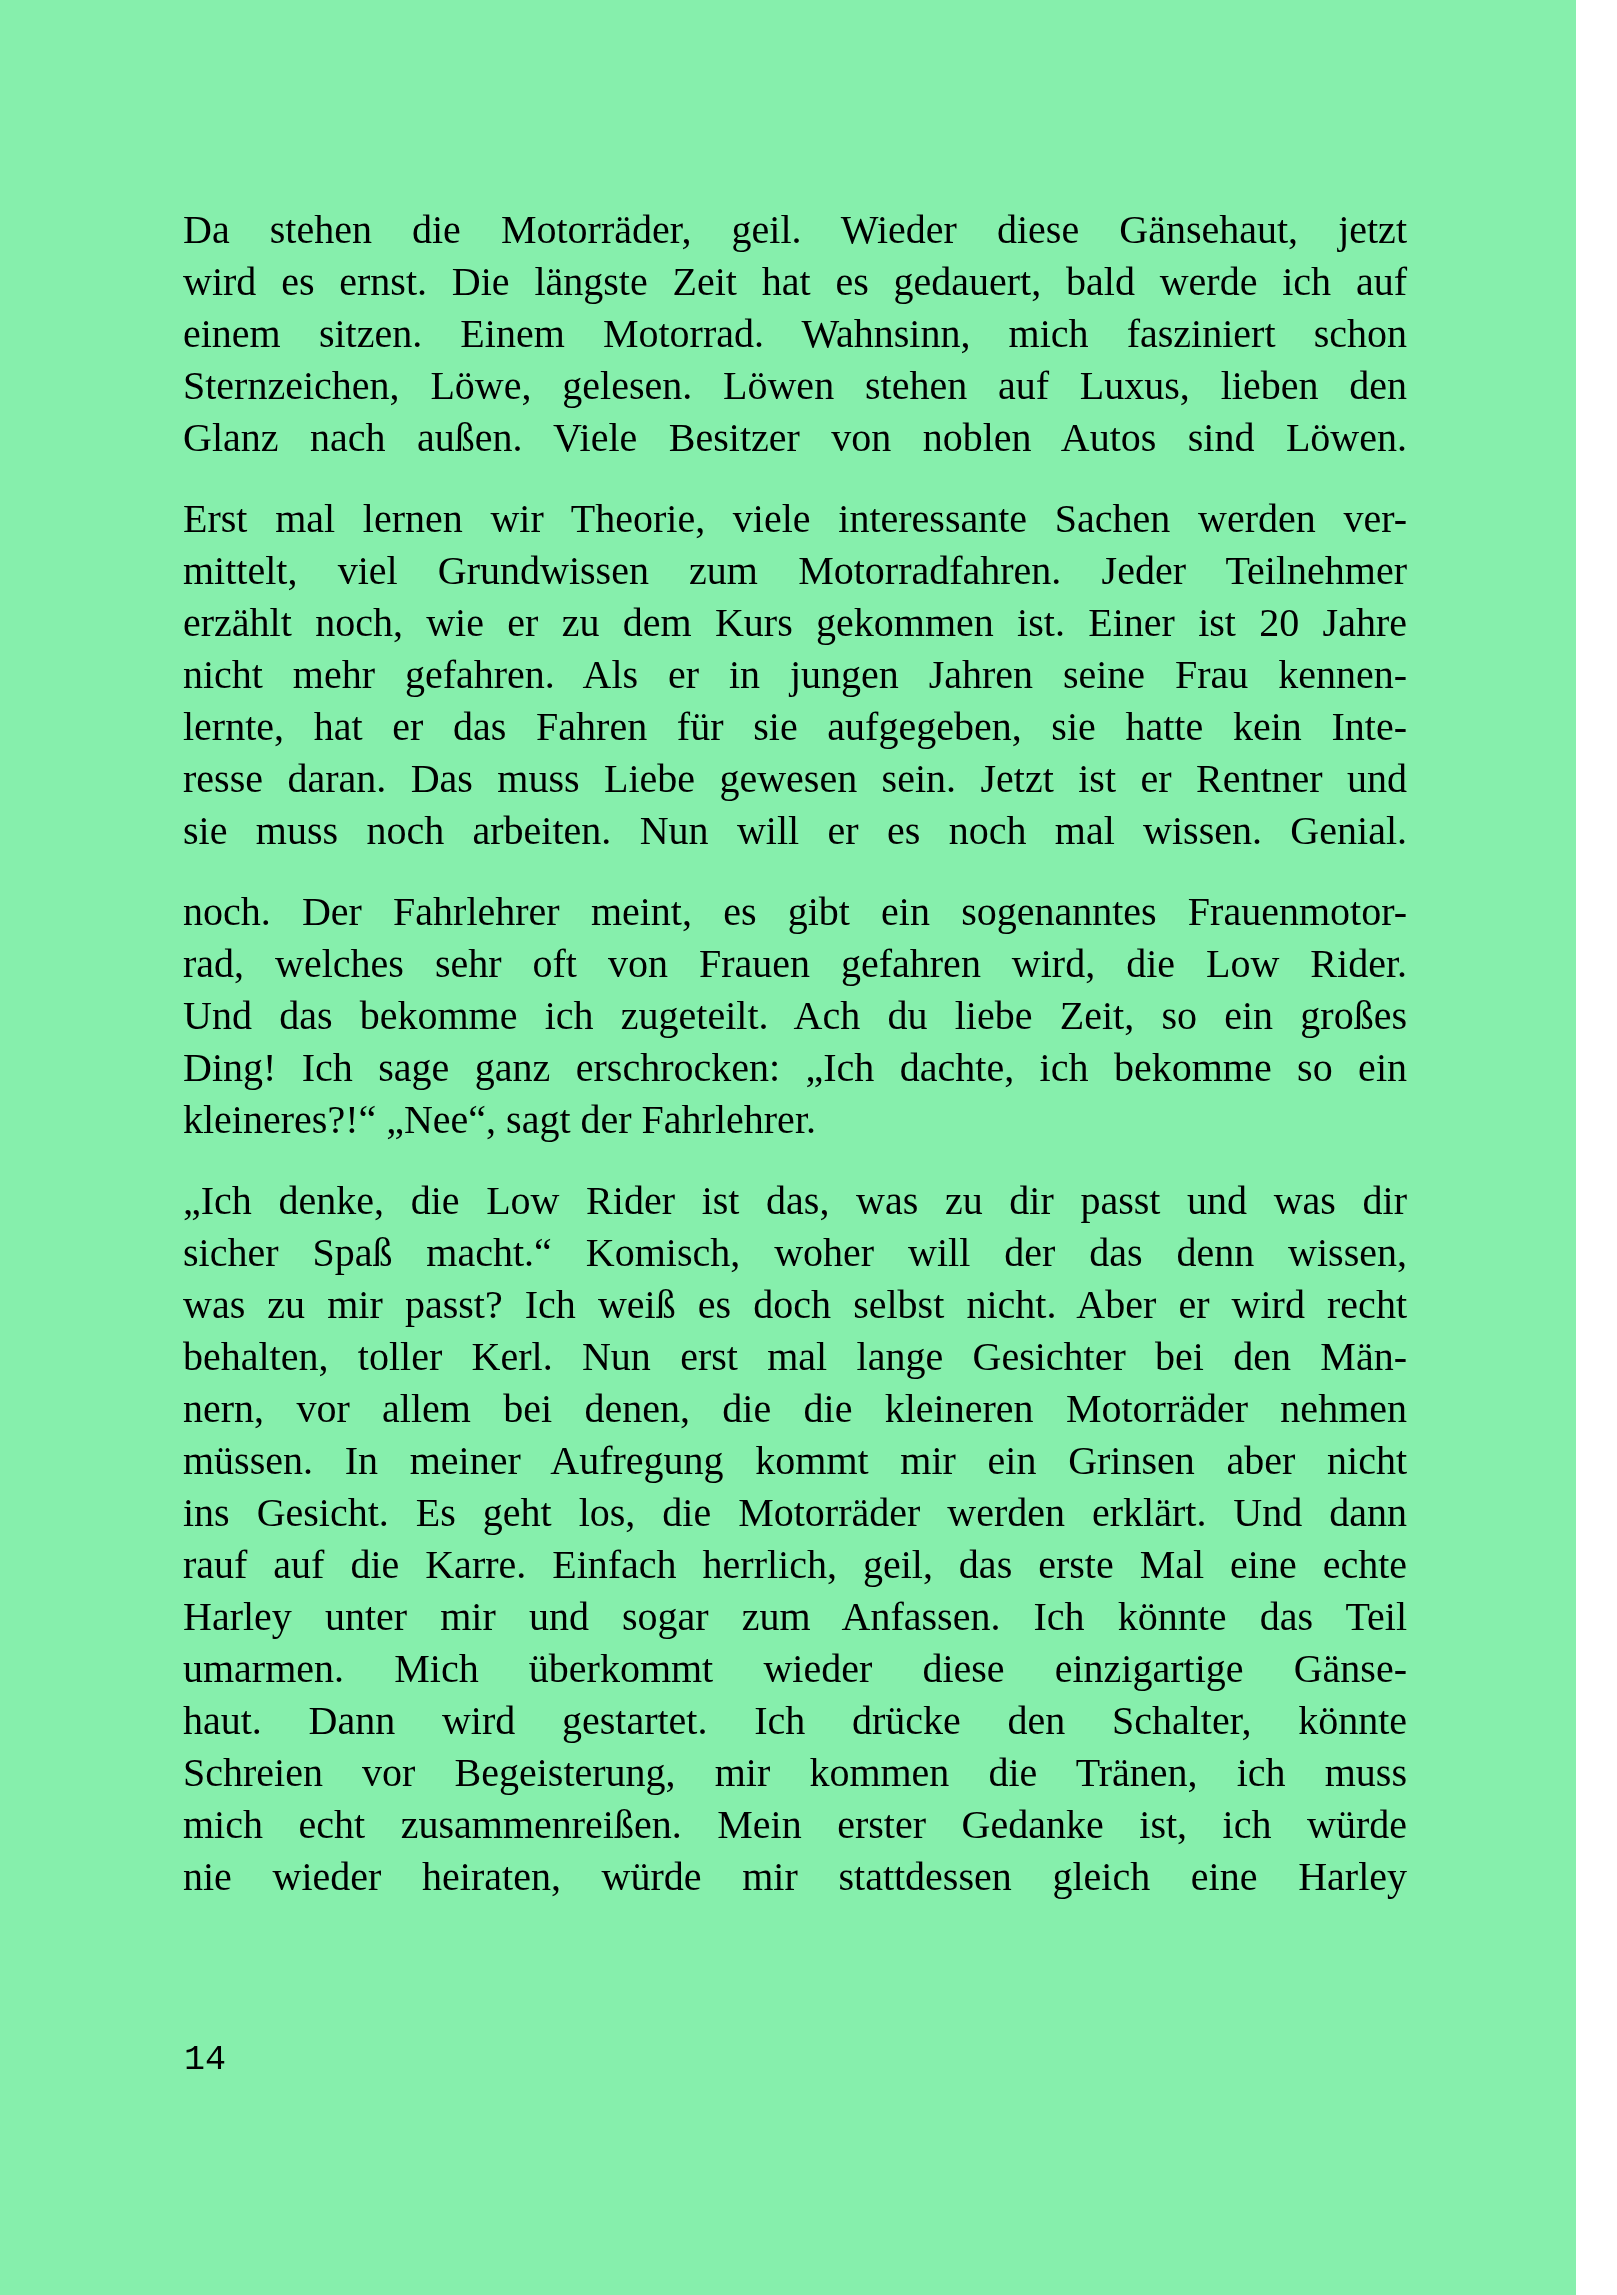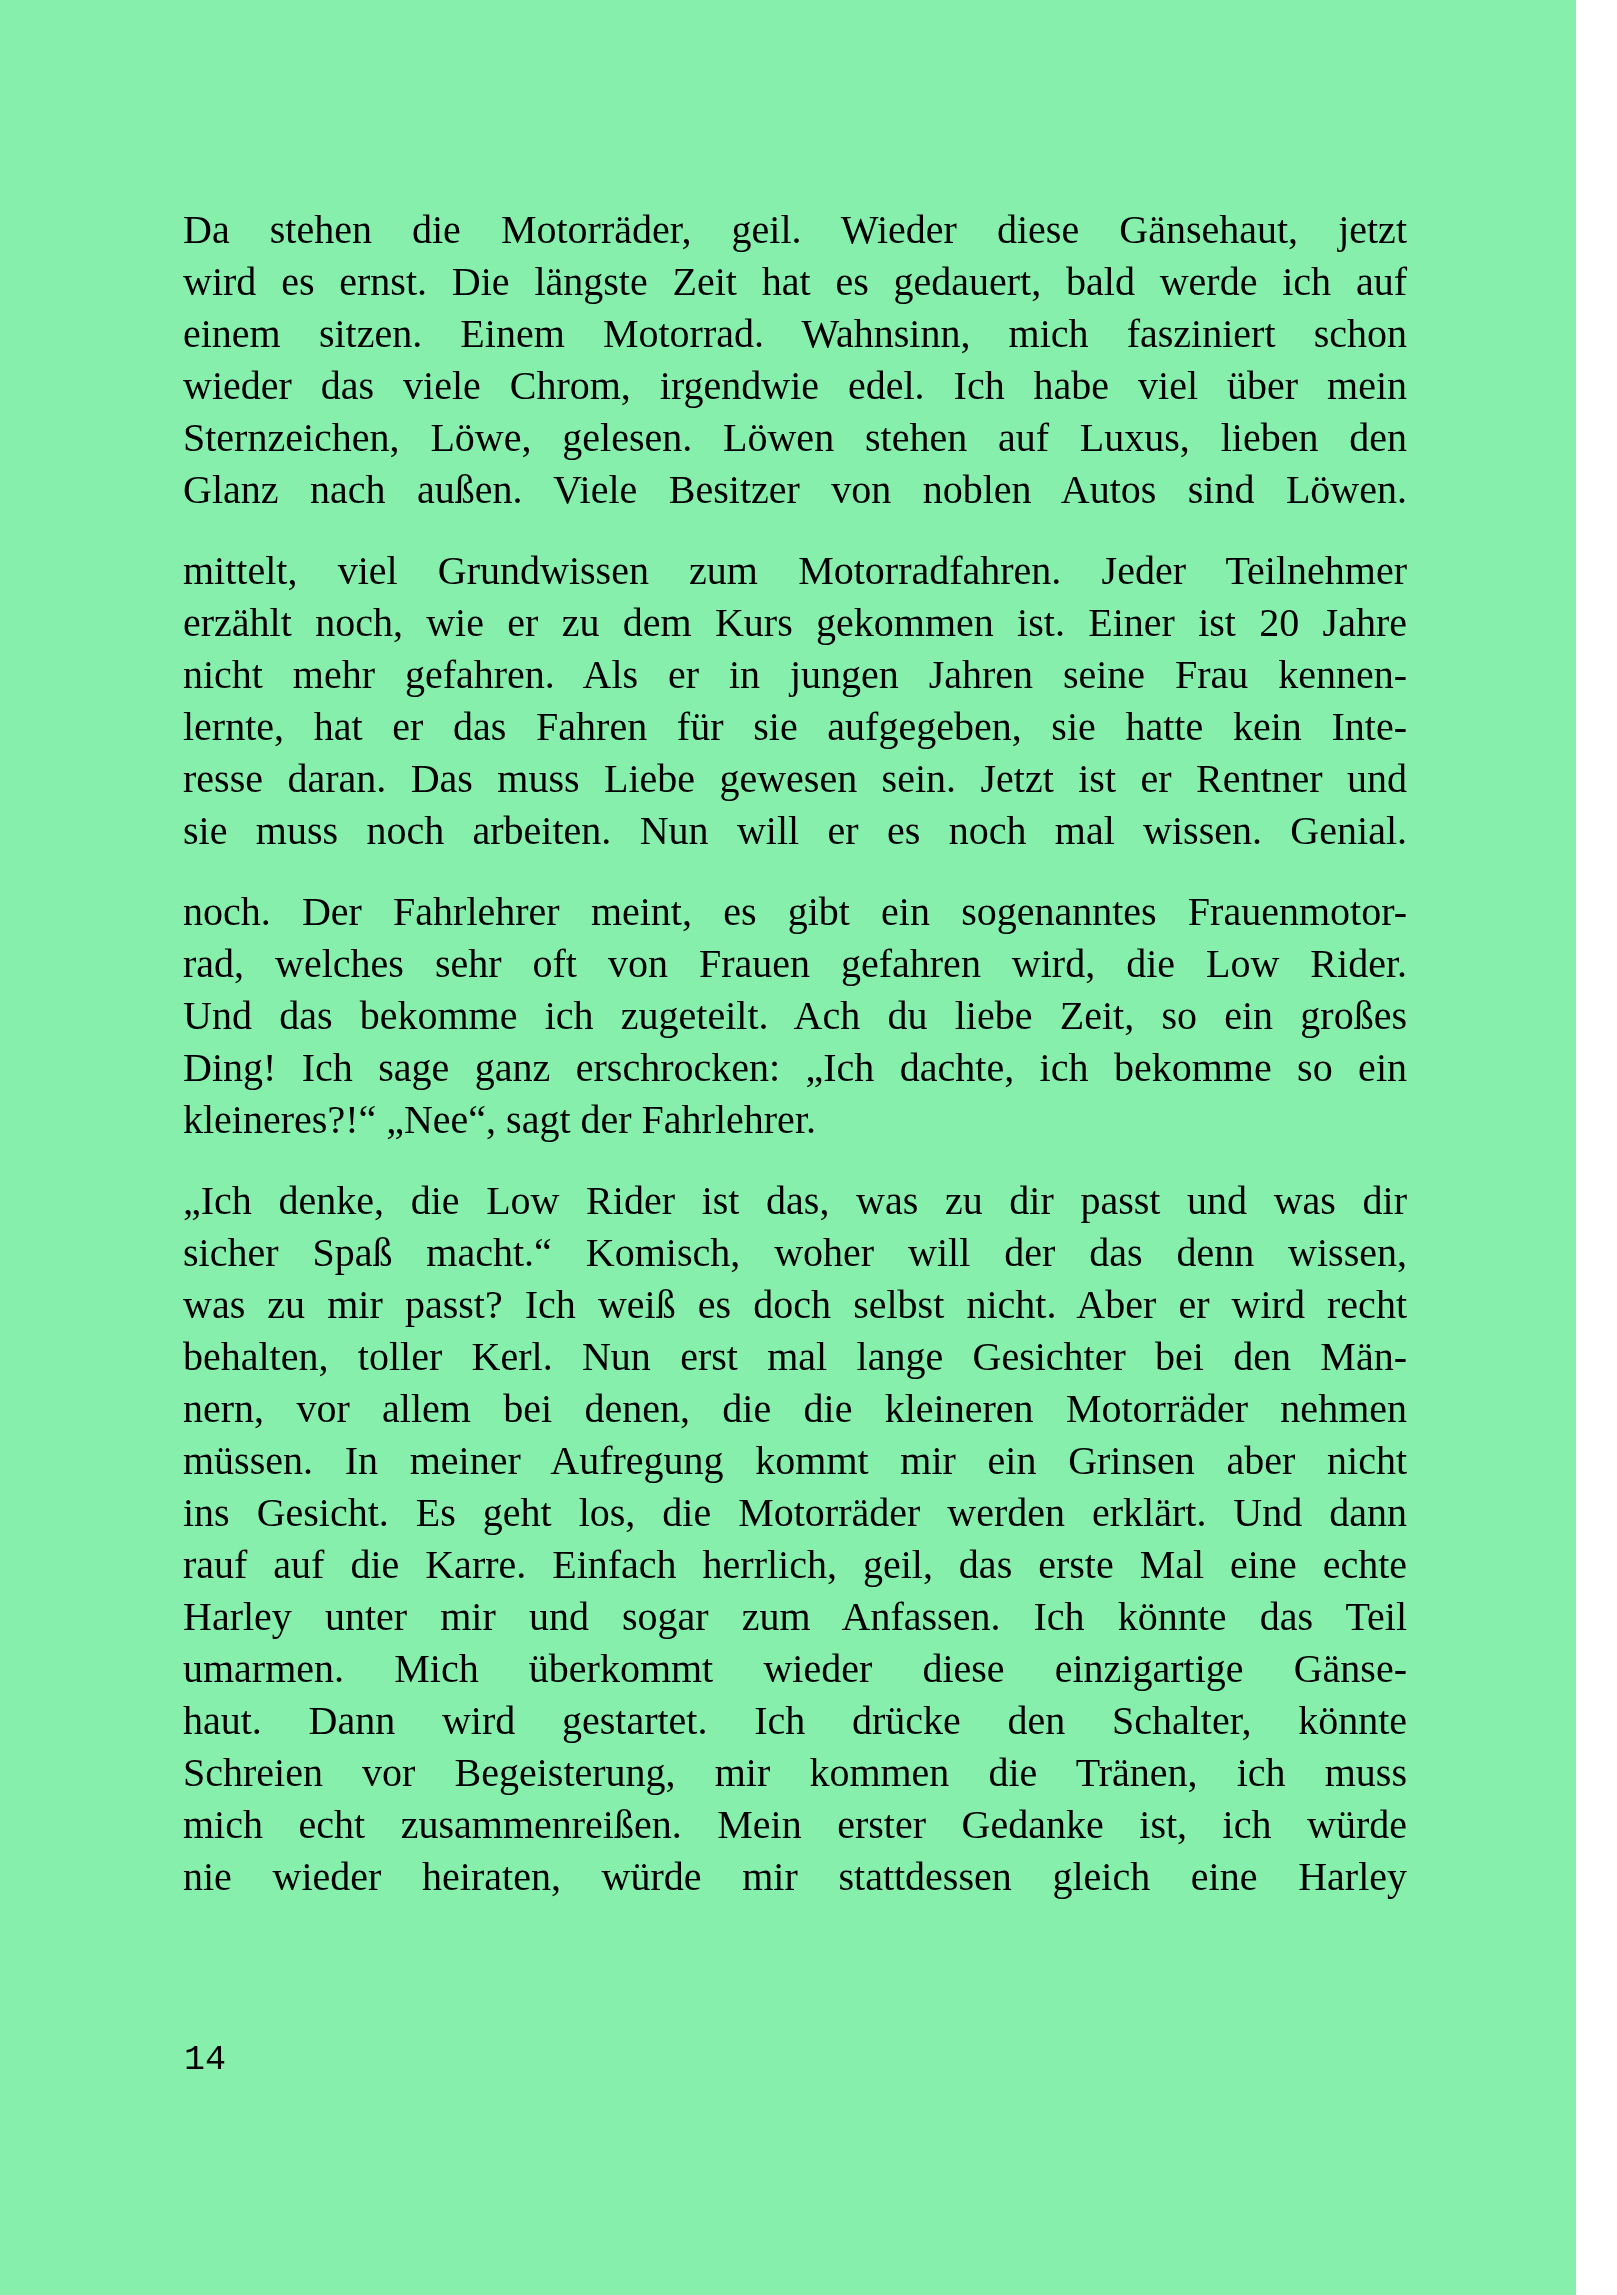--- a/index.html
+++ b/index.html
@@ -50,25 +50,25 @@
 </style>
 </head>
 <body>
 
 <div class="book-page">
   <div class="text-block" id="text-block">
       <div class="paragraph">
         <div class="line">Da stehen die Motorräder, geil. Wieder diese Gänsehaut, jetzt</div>
         <div class="line">wird es ernst. Die längste Zeit hat es gedauert, bald werde ich auf</div>
         <div class="line">einem sitzen. Einem Motorrad. Wahnsinn, mich fasziniert schon</div>
-        <div class="line">wieder das viele Chrom, irgendwie edel. Ich habe viel über mein</div>
         <div class="line">Sternzeichen, Löwe, gelesen. Löwen stehen auf Luxus, lieben den</div>
         <div class="line">Glanz nach außen. Viele Besitzer von noblen Autos sind Löwen.</div>
       </div>
       <div class="paragraph">
+        <div class="line">Erst mal lernen wir Theorie, viele interessante Sachen werden ver-</div>
         <div class="line">mittelt, viel Grundwissen zum Motorradfahren. Jeder Teilnehmer</div>
         <div class="line">erzählt noch, wie er zu dem Kurs gekommen ist. Einer ist 20 Jahre</div>
         <div class="line">nicht mehr gefahren. Als er in jungen Jahren seine Frau kennen-</div>
         <div class="line">lernte, hat er das Fahren für sie aufgegeben, sie hatte kein Inte-</div>
         <div class="line">resse daran. Das muss Liebe gewesen sein. Jetzt ist er Rentner und</div>
         <div class="line">sie muss noch arbeiten. Nun will er es noch mal wissen. Genial.</div>
       </div>
       <div class="paragraph">
         <div class="line">noch. Der Fahrlehrer meint, es gibt ein sogenanntes Frauenmotor-</div>
         <div class="line">rad, welches sehr oft von Frauen gefahren wird, die Low Rider.</div>

